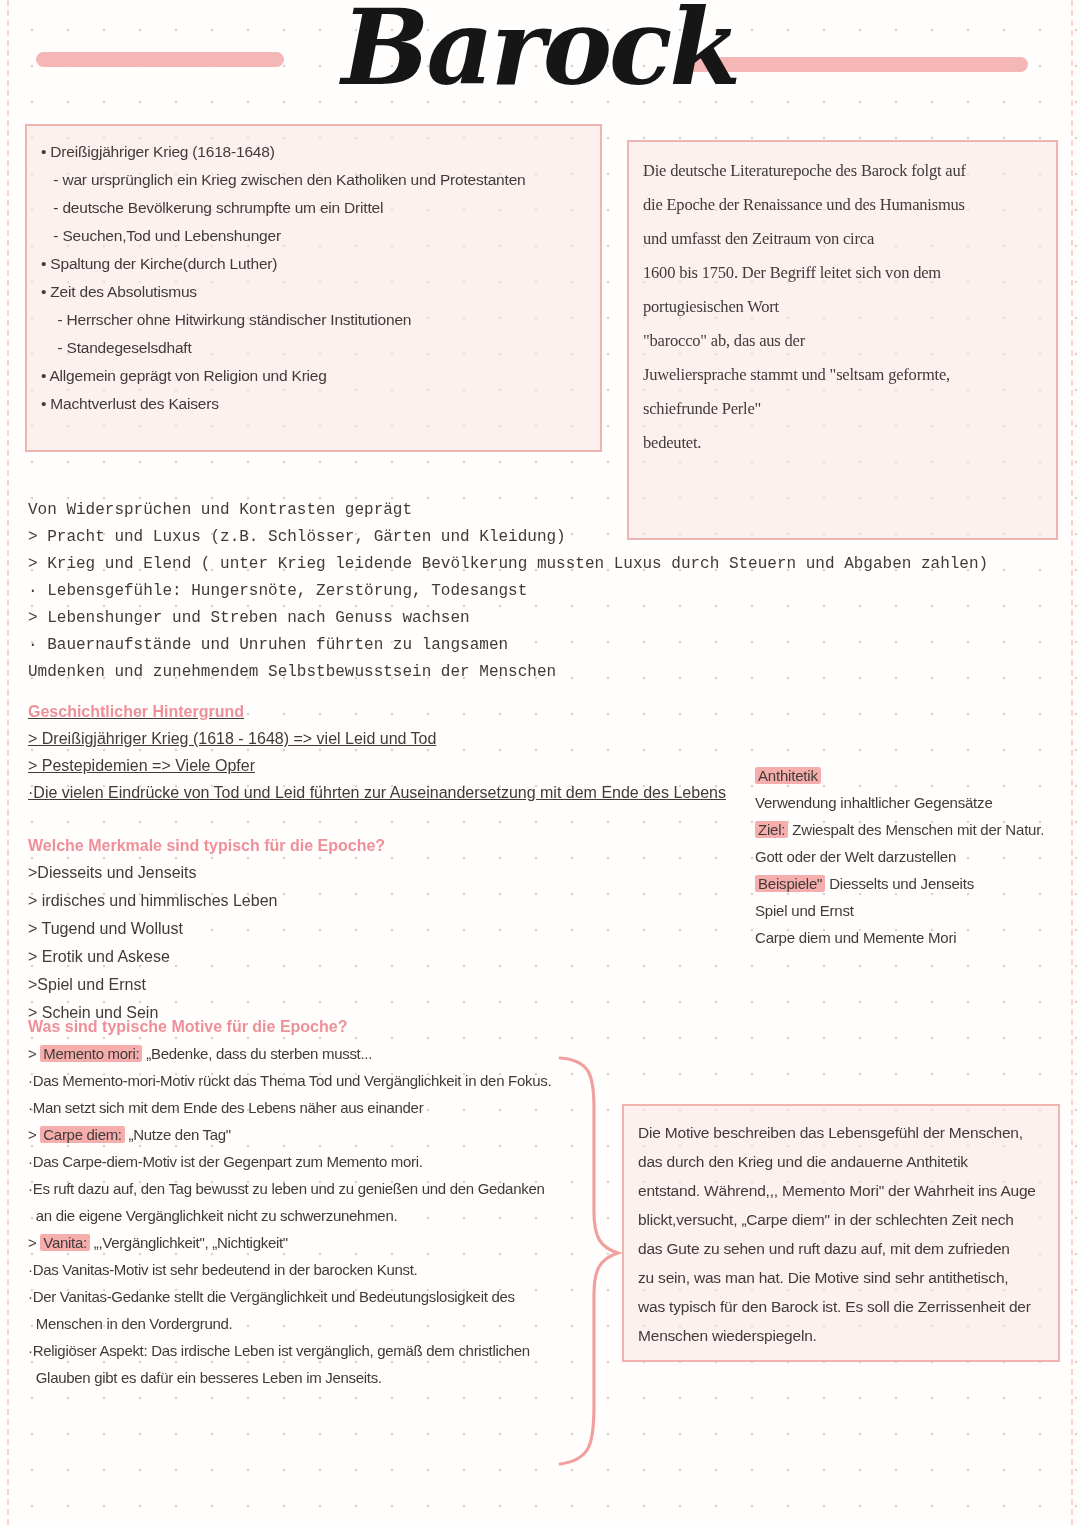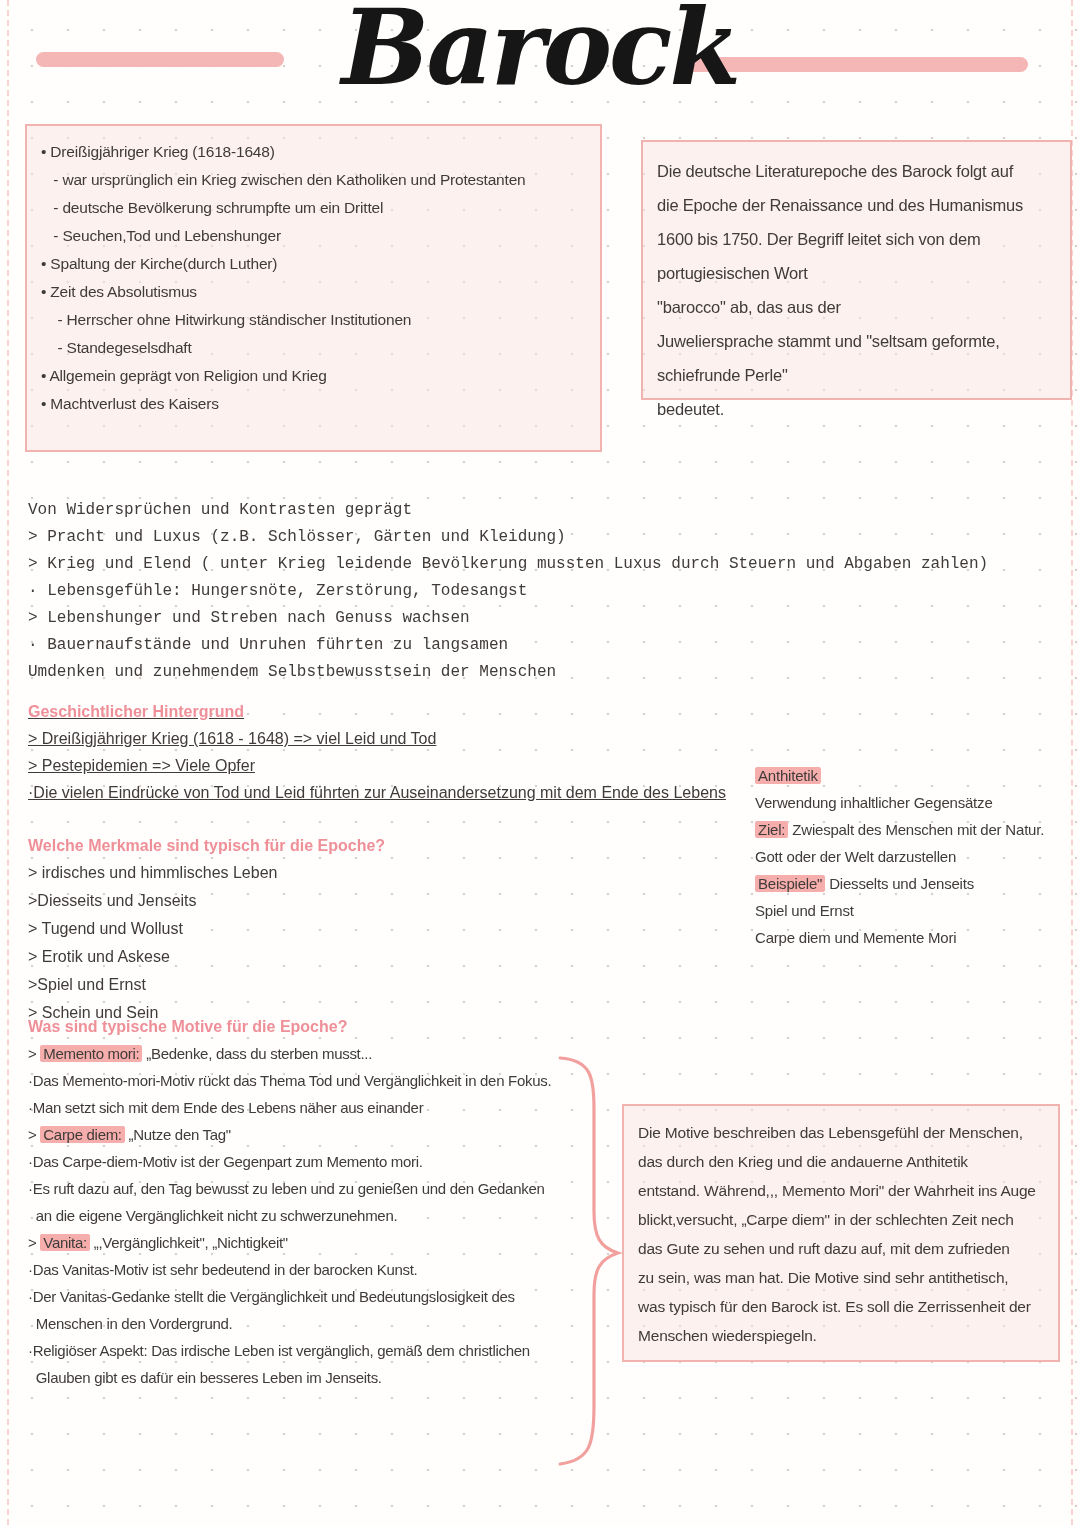--- a/index.html
+++ b/index.html
@@ -46,22 +46,22 @@
     border:2px solid #f1b3b0;
     background:rgba(250,227,224,0.5);
     padding:12px 14px;
   }
   .tline { white-space:pre-wrap; }
 
   .box-war { left:25px; top:124px; width:577px; height:328px;
     font-size:15.5px; letter-spacing:-0.2px; }
   .box-war .tline { line-height:28px; }
 
-  .box-epoch { left:641px; top:140px; width:431px; height:260px;
-    font-size:16.5px; letter-spacing:-0.2px; }
+  .box-epoch { left:627px; top:140px; width:431px; height:400px;
+    font-size:16.5px; letter-spacing:-0.2px;font-family:Liberation Serif, serif; }
   .box-epoch .tline { line-height:34px; }
 
   .textblock { position:absolute; font-size:16px; }
   .textblock .tline { line-height:27px; }
 
   .contrasts { left:28px; top:497px; width:1010px;font-family:Liberation Mono, monospace; }
   .history   { left:28px; top:698px; width:1010px;text-decoration:underline; }
 
   .antithetik { left:755px; top:762px; width:322px; font-size:15px; letter-spacing:-0.2px; }
   .antithetik .tline { line-height:27px; }
@@ -106,20 +106,21 @@
       <div class="tline"><span>• Zeit des Absolutismus</span></div>
       <div class="tline"><span>    - Herrscher ohne Hitwirkung ständischer Institutionen</span></div>
       <div class="tline"><span>    - Standegeselsdhaft</span></div>
       <div class="tline"><span>• Allgemein geprägt von Religion und Krieg</span></div>
       <div class="tline"><span>• Machtverlust des Kaisers</span></div>
     </div>
 
   <div class="pinkbox box-epoch">
       <div class="tline"><span>Die deutsche Literaturepoche des Barock folgt auf</span></div>
       <div class="tline"><span>die Epoche der Renaissance und des Humanismus</span></div>
+      <div class="tline"><span>und umfasst den Zeitraum von circa</span></div>
       <div class="tline"><span>1600 bis 1750. Der Begriff leitet sich von dem</span></div>
       <div class="tline"><span>portugiesischen Wort</span></div>
       <div class="tline"><span>"barocco" ab, das aus der</span></div>
       <div class="tline"><span>Juweliersprache stammt und "seltsam geformte,</span></div>
       <div class="tline"><span>schiefrunde Perle"</span></div>
       <div class="tline"><span>bedeutet.</span></div>
     </div>
 
   <div class="textblock contrasts">
       <div class="tline"><span>Von Widersprüchen und Kontrasten geprägt</span></div>
@@ -146,22 +147,22 @@
       <div class="tline"><span class="hl">Ziel:</span><span> Zwiespalt des Menschen mit der Natur.</span></div>
       <div class="tline"><span>Gott oder der Welt darzustellen</span></div>
       <div class="tline"><span class="hl">Beispiele"</span><span> Diesselts und Jenseits</span></div>
       <div class="tline"><span>Spiel und Ernst</span></div>
       <div class="tline"><span>Carpe diem und Memente Mori</span></div>
     </div>
 
   <div class="textblock merkmale">
     <div class="heading-pink">Welche Merkmale sind typisch für die Epoche?</div>
     <div>
+        <div class="tline"><span>&gt;Diesseits und Jenseits</span></div>
         <div class="tline"><span>&gt; irdisches und himmlisches Leben</span></div>
-        <div class="tline"><span>&gt;Diesseits und Jenseits</span></div>
         <div class="tline"><span>&gt; Tugend und Wollust</span></div>
         <div class="tline"><span>&gt; Erotik und Askese</span></div>
         <div class="tline"><span>&gt;Spiel und Ernst</span></div>
         <div class="tline"><span>&gt; Schein und Sein</span></div>
       </div>
   </div>
 
   <div class="textblock motive">
     <div class="heading-pink">Was sind typische Motive für die Epoche?</div>
     <div>

